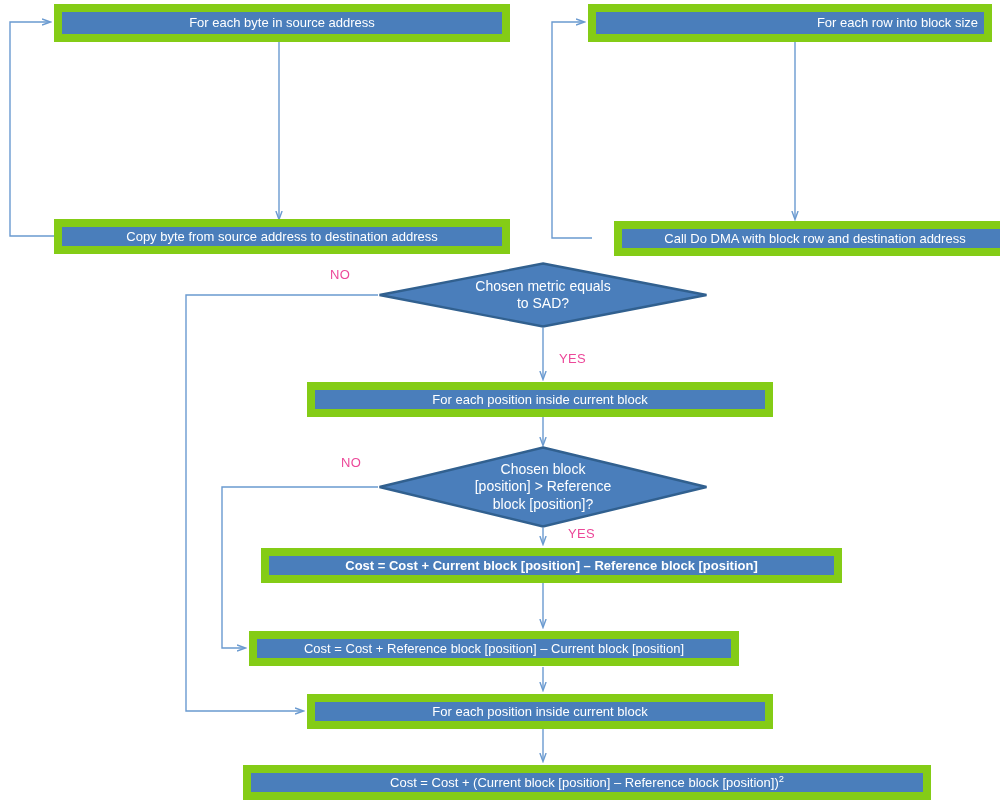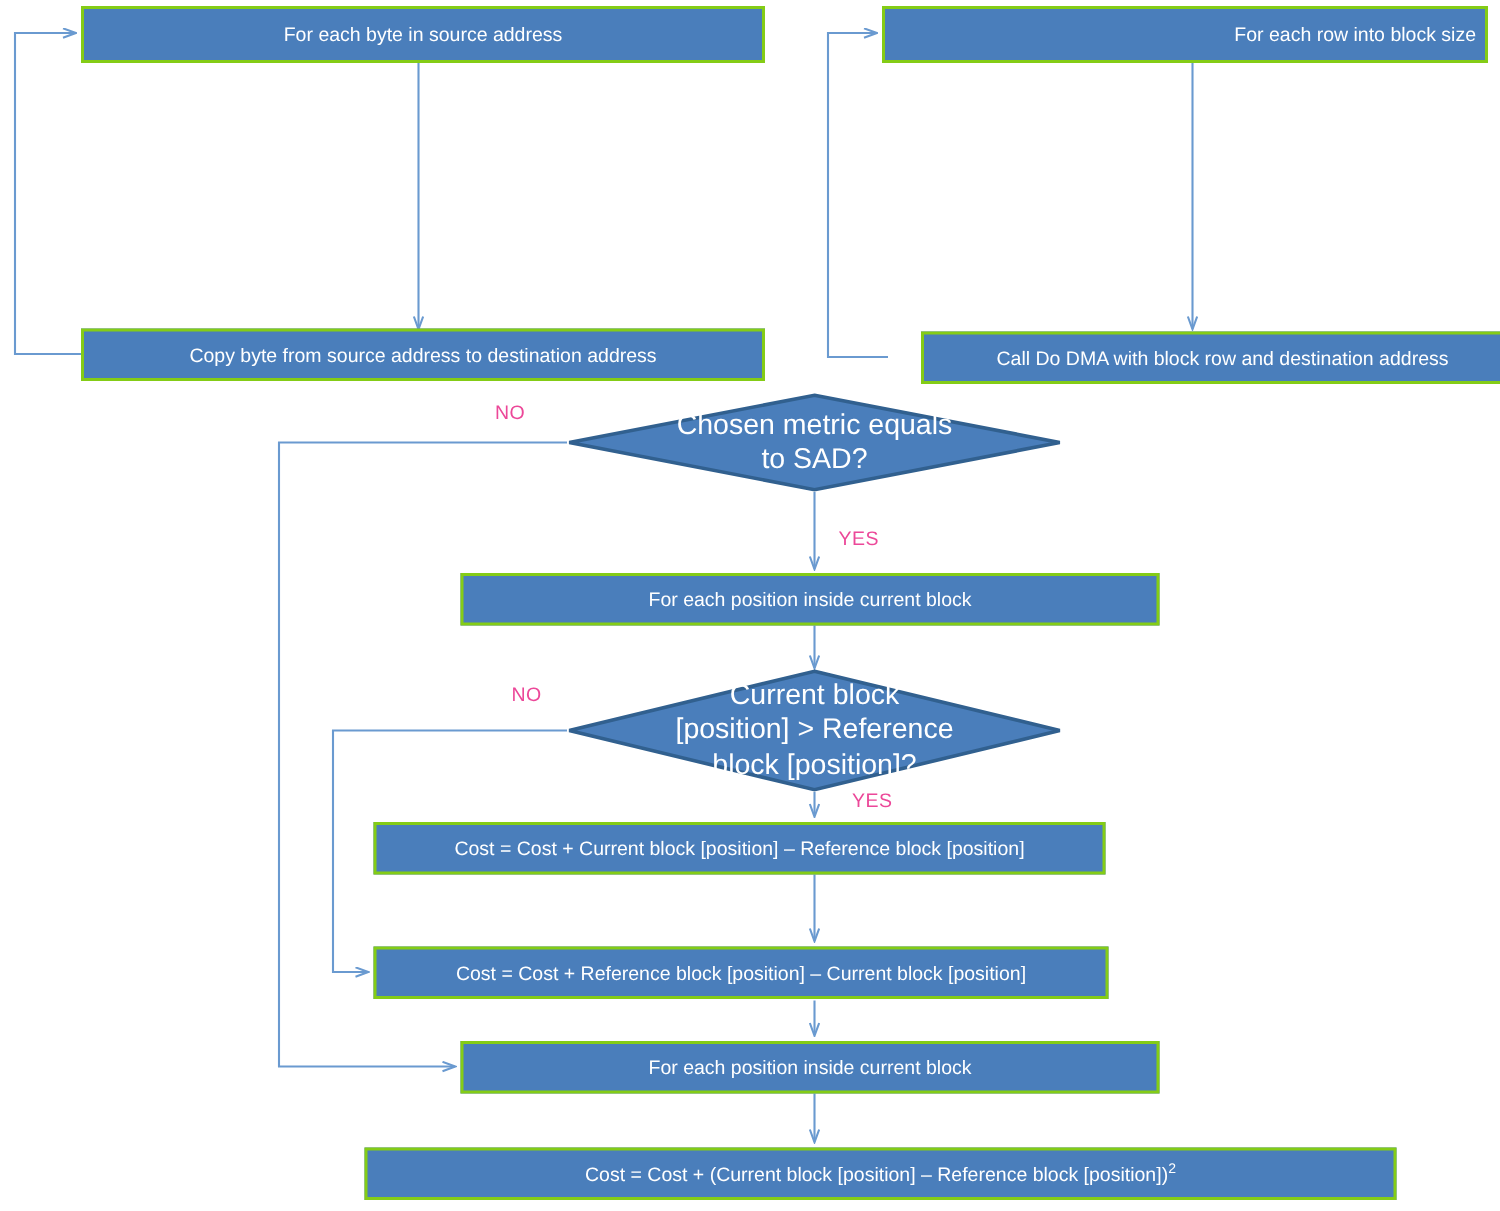--- a/index.html
+++ b/index.html
@@ -31,31 +31,31 @@
     box-sizing: border-box;
     display: flex;
     align-items: center;
     justify-content: center;
     text-align: center;
     color: #ffffff;
     line-height: 1.22;
   }
   .proc {
     background: #4A7EBB;
-    border: 2px solid #84cc16;
+    border: 8px solid #84cc16;
     font-size: 13px;
   }
   .proc .txt {
     padding: 0 6px;
     white-space: nowrap;
   }
   .decision {
     background: transparent;
     border: none;
-    font-size: 19px;
+    font-size: 14px;
   }
   .decision .dia-bg {
     position: absolute;
     left: 0; top: 0; right: 0; bottom: 0;
   }
   .decision .txt {
     position: relative;
     z-index: 2;
     width: 62%;
   }
@@ -142,31 +142,31 @@
 
   <div class="node proc" style="left:307px; top:382px; width:466px; height:35px;">
     <span class="txt">For each position inside current block</span>
   </div>
 
   <div class="node decision" style="left:378px; top:446px; width:330px; height:82px;">
     <svg class="dia-bg" viewBox="0 0 330 82" preserveAspectRatio="none">
       <polygon points="165,1.5 328.5,41 165,80.5 1.5,41" fill="#4A7EBB" stroke="#31608F" stroke-width="2.4"></polygon>
     </svg>
     <span class="txt">
-      <span>Current block</span><br>
+      <span>Chosen block</span><br>
       <span>[position] &gt; Reference</span><br>
       <span>block [position]?</span>
     </span>
   </div>
 
   <div class="edge-label" style="left:341px; top:455px;">NO</div>
 
   <div class="edge-label" style="left:568px; top:526px;">YES</div>
 
-  <div class="node proc" style="left:249px; top:548px; width:488px; height:35px;">
+  <div class="node proc" style="left:261px; top:548px; width:581px; height:35px;font-weight:bold;">
     <span class="txt">Cost = Cost + Current block [position] – Reference block [position]</span>
   </div>
 
   <div class="node proc" style="left:249px; top:631px; width:490px; height:35px;">
     <span class="txt">Cost = Cost + Reference block [position] – Current block [position]</span>
   </div>
 
   <div class="node proc" style="left:307px; top:694px; width:466px; height:35px;">
     <span class="txt">For each position inside current block</span>
   </div>

